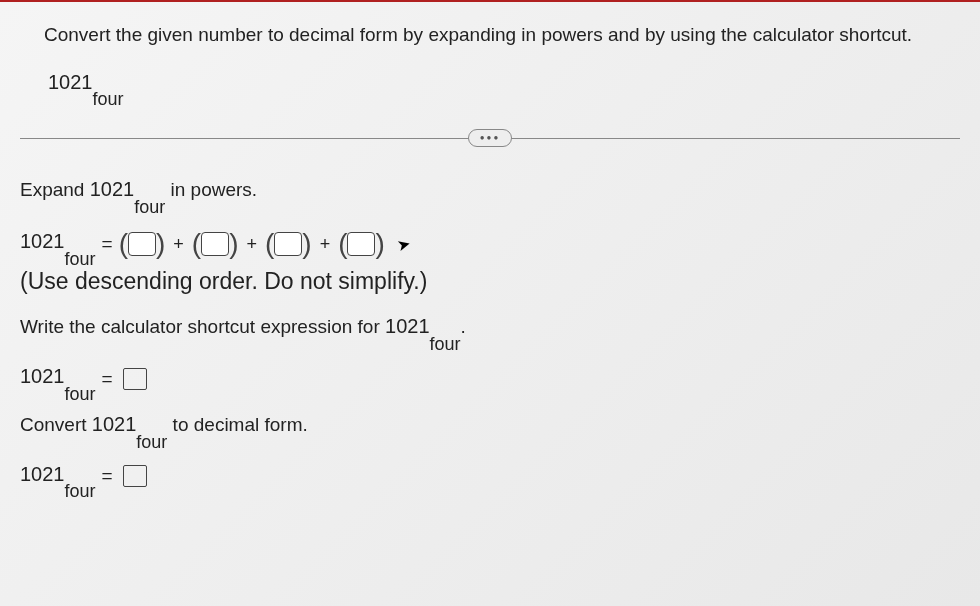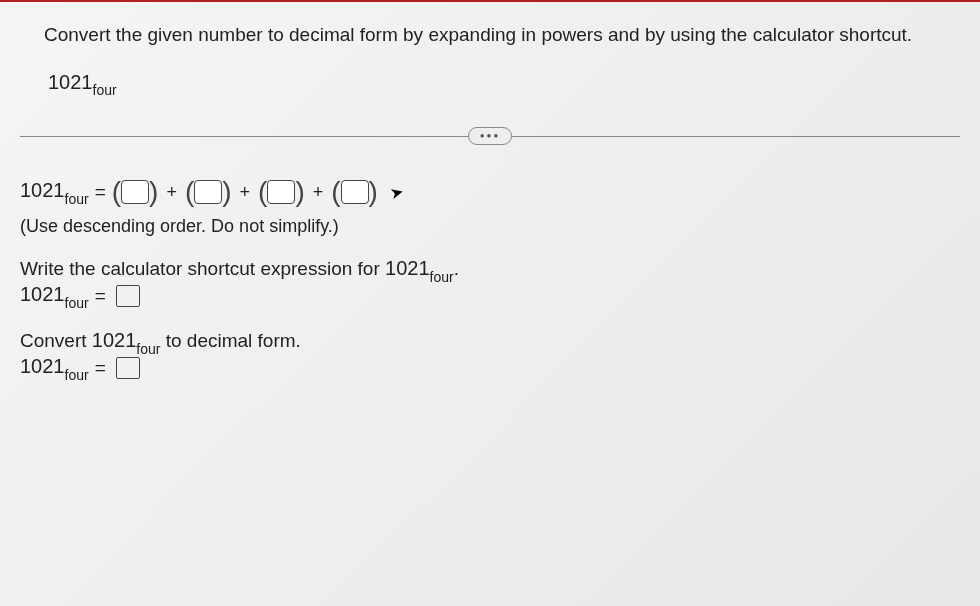--- a/index.html
+++ b/index.html
@@ -24,24 +24,24 @@
       margin-left: 24px;
     }
     .number-display {
       margin-left: 28px;
       margin-bottom: 30px;
     }
     .num {
       font-size: 20px;
     }
     .subscript {
-      font-size: 14px;
+      font-size: 18px;
       vertical-align: sub;
       position: relative;
-      top: 2px;
+      top: 12px;
     }
     .divider-row {
       position: relative;
       height: 20px;
       margin-bottom: 30px;
     }
     .divider-line {
       position: absolute;
       top: 10px;
       left: 0;
@@ -105,21 +105,21 @@
       border-radius: 2px;
       background: transparent;
       vertical-align: middle;
       margin-left: 4px;
     }
     .plus {
       font-size: 18px;
       margin: 0 2px;
     }
     .hint {
-      font-size: 18px;
+      font-size: 23px;
       margin-bottom: 18px;
     }
     .cursor-arrow {
       display: inline-block;
       font-size: 16px;
       color: #000;
       margin-left: 6px;
       transform: rotate(-15deg);
     }
   </style>
@@ -133,20 +133,23 @@
 </div>
 
 <div class="divider-row">
   <div class="divider-line"></div>
   <div class="divider-button">
     <span class="dots">●●●</span>
   </div>
 </div>
 
 <div class="section">
+  <div style="margin-bottom: 22px;">
+    <span>Expand </span><span class="num">1021</span><span class="subscript">four</span><span> in powers.</span>
+  </div>
 
   <div class="equation-row">
     <span><span class="num">1021</span><span class="subscript">four</span></span>
     <span>=</span>
     <span class="paren-box">
       <span class="paren">(</span>
       <span class="input-box"></span>
       <span class="paren">)</span>
     </span>
     <span class="plus">+</span>
@@ -166,33 +169,33 @@
       <span class="paren">(</span>
       <span class="input-box"></span>
       <span class="paren">)</span>
     </span>
     <span class="cursor-arrow">➤</span>
   </div>
   <div class="hint">(Use descending order. Do not simplify.)</div>
 </div>
 
 <div class="section">
-  <div style="">
+  <div style="margin-bottom: 22px;">
     <span>Write the calculator shortcut expression for </span><span class="num">1021</span><span class="subscript">four</span><span>.</span>
   </div>
 
   <div class="equation-row">
     <span><span class="num">1021</span><span class="subscript">four</span></span>
     <span>=</span>
     <span class="input-box-small"></span>
   </div>
 </div>
 
 <div class="section">
-  <div style="">
+  <div style="margin-bottom: 22px;">
     <span>Convert </span><span class="num">1021</span><span class="subscript">four</span><span> to decimal form.</span>
   </div>
 
   <div class="equation-row">
     <span><span class="num">1021</span><span class="subscript">four</span></span>
     <span>=</span>
     <span class="input-box-small"></span>
   </div>
 </div>
 

